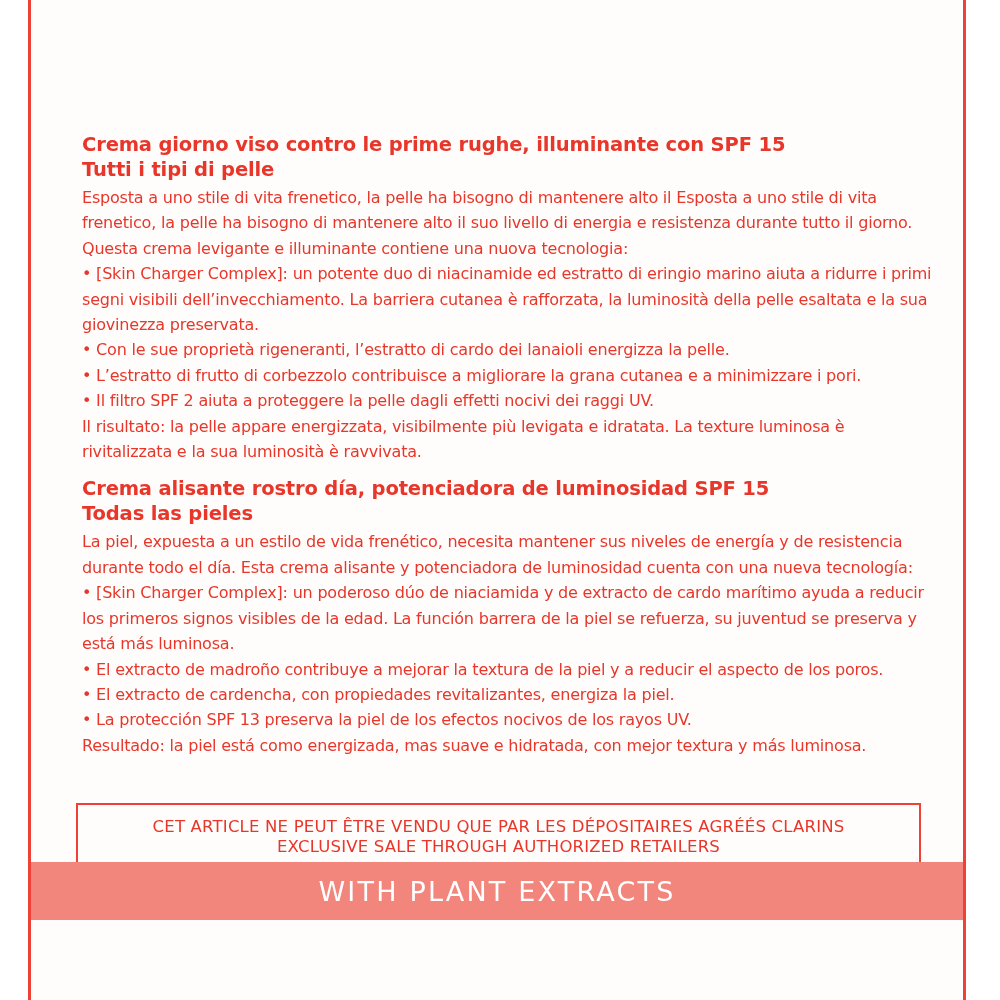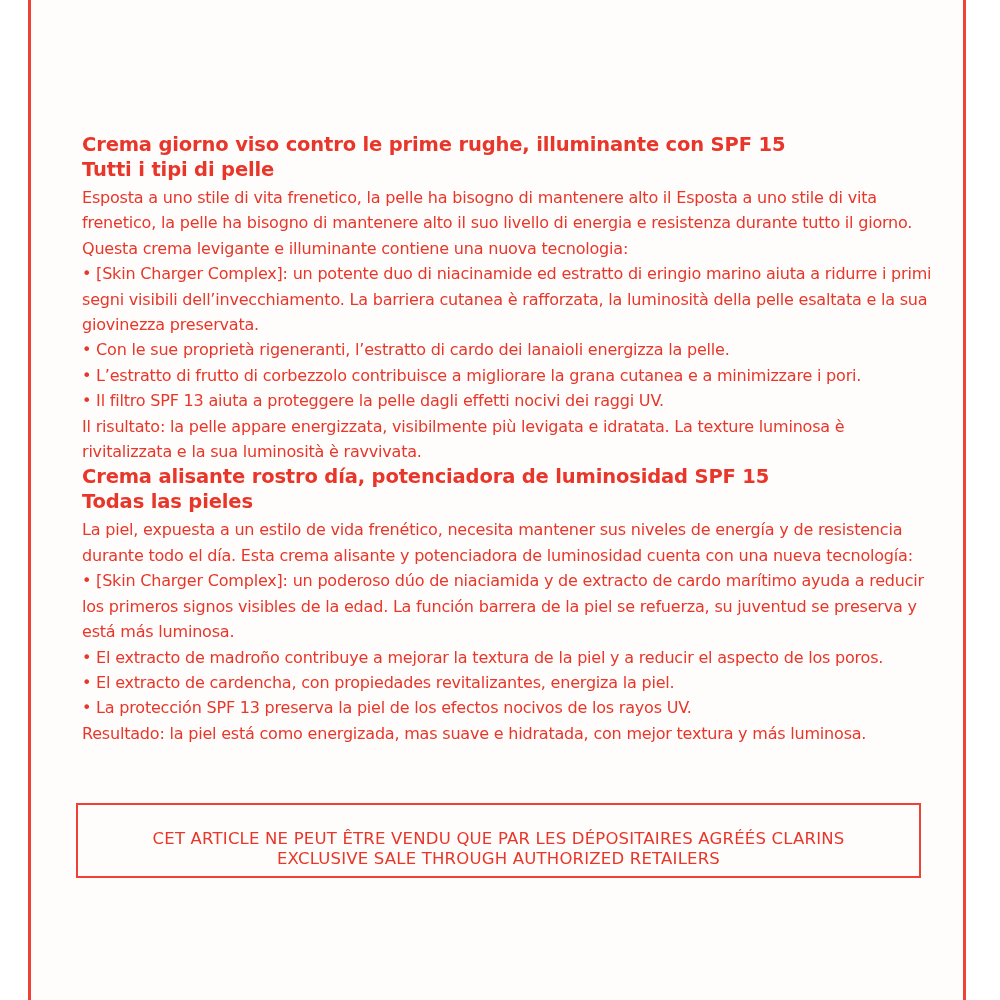--- a/index.html
+++ b/index.html
@@ -84,32 +84,32 @@
     font-size: 16px;
     line-height: 25.4px;
     letter-spacing: -0.2px;
     margin: 0;
     font-weight: normal;
   }
   .body-text p {
     margin: 0;
   }
   .block-it {
-    margin-bottom: 0;
+    margin-bottom: 12px;
   }
   .block-es {
   }
   .notice {
     position: absolute;
     left: 76px;
     top: 803px;
     width: 845px;
     border: 2px solid #ef4136;
     box-sizing: border-box;
-    padding: 24px 0 7px 0;
+    padding: 12px 0 7px 0;
     text-align: center;
   }
   .notice div {
     color: #e8362a;
     font-size: 16.5px;
     line-height: 20px;
     letter-spacing: 0.2px;
   }
   .footer-band {
     position: absolute;
@@ -153,21 +153,21 @@
     <div class="block-it">
       <div class="heading">
         <span>Crema giorno viso contro le prime rughe, illuminante con SPF 15</span>
         <span class="line2">Tutti i tipi di pelle</span>
       </div>
       <div class="body-text">
         <p>Esposta a uno stile di vita frenetico, la pelle ha bisogno di mantenere alto il Esposta a uno stile di vita frenetico, la pelle ha bisogno di mantenere alto il suo livello di energia e resistenza durante tutto il giorno. Questa crema levigante e illuminante contiene una nuova tecnologia:</p>
         <p>• [Skin Charger Complex]: un potente duo di niacinamide ed estratto di eringio marino aiuta a ridurre i primi segni visibili dell’invecchiamento. La barriera cutanea è rafforzata, la luminosità della pelle esaltata e la sua giovinezza preservata.</p>
         <p>• Con le sue proprietà rigeneranti, l’estratto di cardo dei lanaioli energizza la pelle.</p>
         <p>• L’estratto di frutto di corbezzolo contribuisce a migliorare la grana cutanea e a minimizzare i pori.</p>
-        <p>• Il filtro SPF 13 aiuta a proteggere la pelle dagli effetti nocivi dei raggi UV.</p>
+        <p>• Il filtro SPF 2 aiuta a proteggere la pelle dagli effetti nocivi dei raggi UV.</p>
         <p>Il risultato: la pelle appare energizzata, visibilmente più levigata e idratata. La texture luminosa è rivitalizzata e la sua luminosità è ravvivata.</p>
       </div>
     </div>
 
     <div class="block-es">
       <div class="heading">
         <span>Crema alisante rostro día, potenciadora de luminosidad SPF 15</span>
         <span class="line2">Todas las pieles</span>
       </div>
       <div class="body-text">
@@ -180,16 +180,19 @@
       </div>
     </div>
 
   </div>
 
   <div class="notice">
     <div>CET ARTICLE NE PEUT ÊTRE VENDU QUE PAR LES DÉPOSITAIRES AGRÉÉS CLARINS</div>
     <div>EXCLUSIVE SALE THROUGH AUTHORIZED RETAILERS</div>
   </div>
 
+  <div class="footer-band">
+    <span>WITH PLANT EXTRACTS</span>
+  </div>
 
   <div class="footer-white"></div>
 
 </div>
 
 </body></html>

